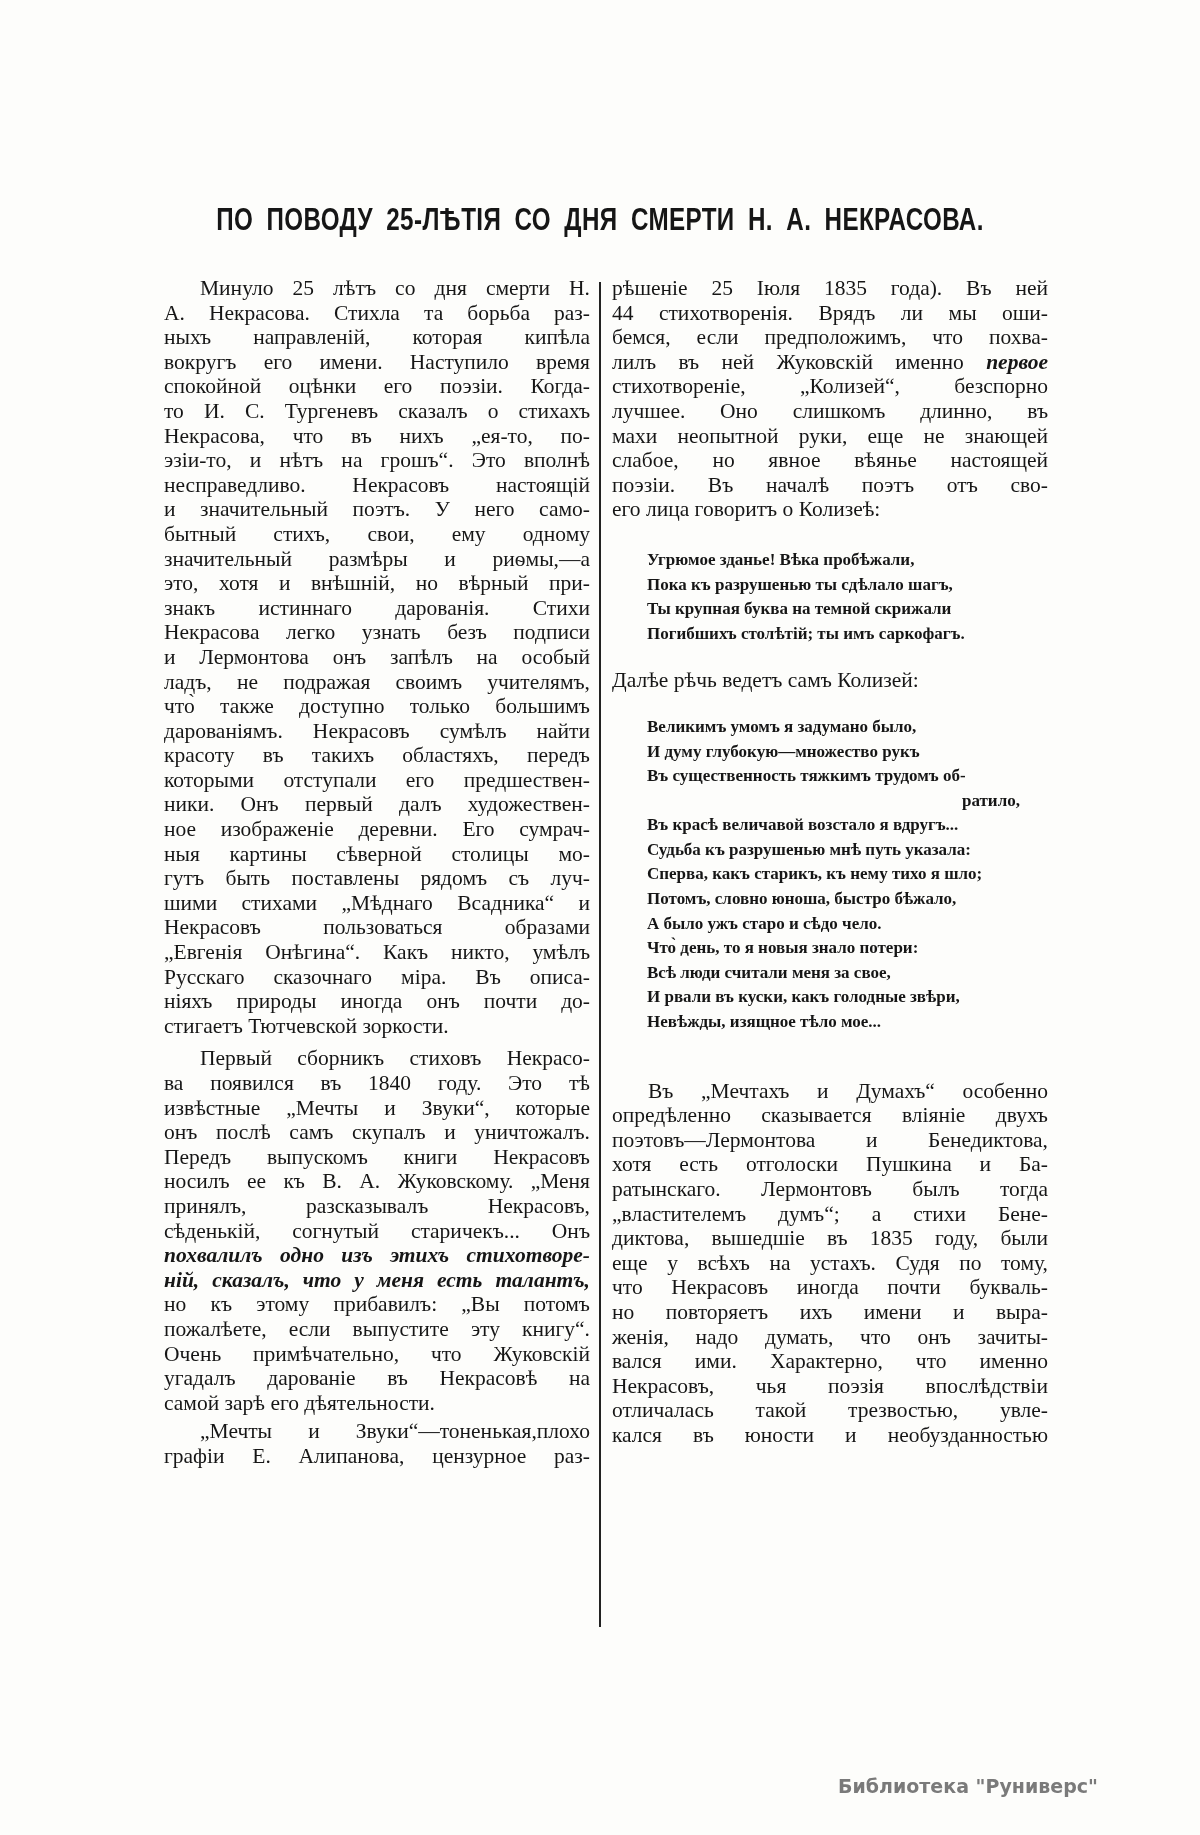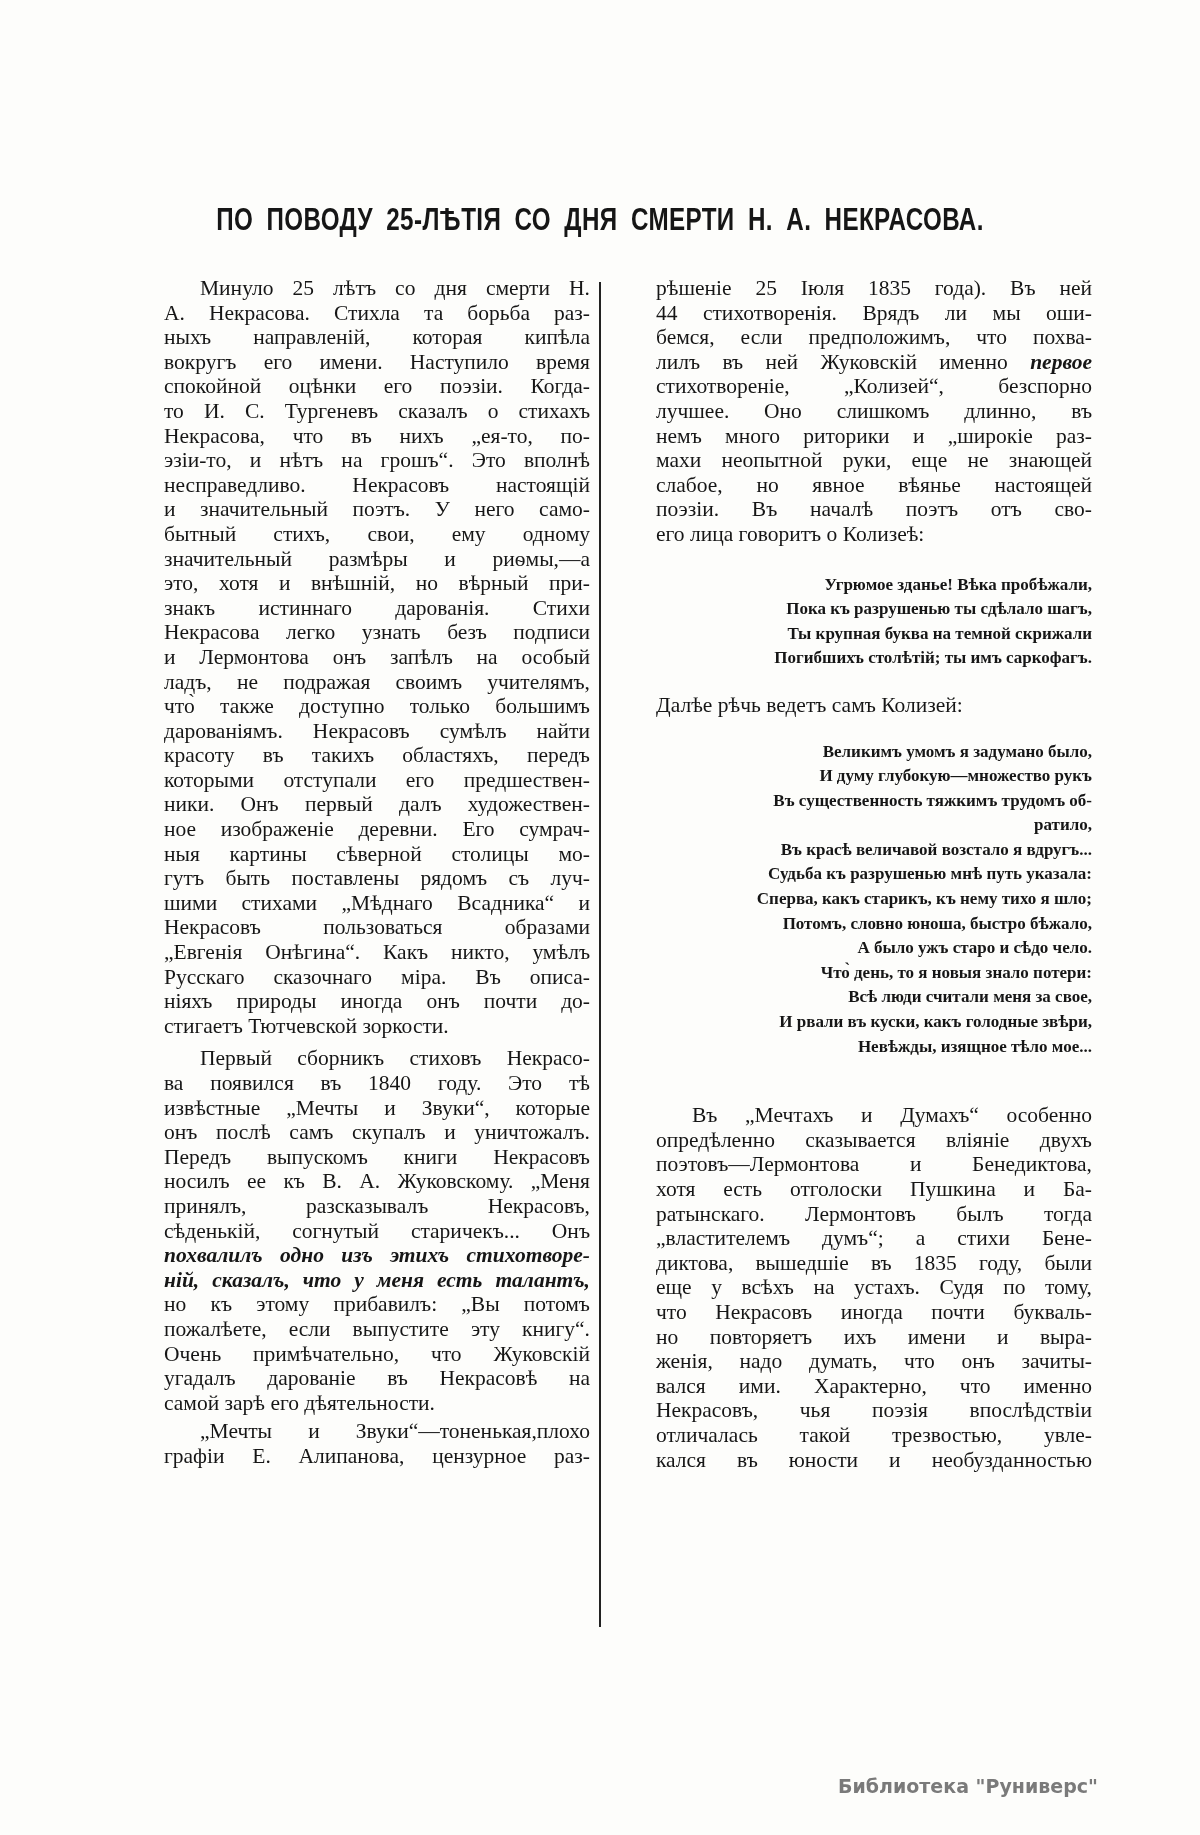--- a/index.html
+++ b/index.html
@@ -8,27 +8,27 @@
     font-family: "Liberation Serif", "DejaVu Serif", serif; color: #161616;
   }
   .title {
     position: absolute; left: 0; width: 1200px; top: 202px; text-align: center;
     font-family: "Liberation Sans", "DejaVu Sans", sans-serif; font-weight: bold;
     font-size: 31px; letter-spacing: 0.5px; transform: scaleX(0.78); transform-origin: 50% 50%;
     word-spacing: 8px;
   }
   .col { position: absolute; top: 276px; font-size: 21.5px; line-height: 24.6px; }
   .col-left { left: 164px; width: 426px; }
-  .col-right { left: 612px; width: 436px; margin-left: 44px; }
+  .col-right { left: 612px; width: 436px; }
   .line { display: block; white-space: nowrap; text-align: justify; text-align-last: justify; height: 24.6px; overflow: visible; }
   .line.last { text-align-last: left; }
   .line.indent { padding-left: 36px; }
   .para-gap { height: 8px; }
   .divider { position: absolute; left: 599px; top: 282px; width: 1.5px; height: 1345px; background: #222; }
-  .verse { font-family: "Liberation Serif", "DejaVu Serif", serif; font-weight: bold; font-size: 17px; line-height: 24.6px; text-align: right; }
+  .verse { font-family: "Liberation Serif", "DejaVu Serif", serif; font-weight: bold; font-size: 17px; line-height: 24.6px; }
   .verse .vline { display: block; white-space: nowrap; padding-left: 35px; height: 24.6px; }
   .verse .vline.cont { padding-left: 350px; }
   .lead { display: block; white-space: nowrap; font-size: 21.5px; height: 24.6px; }
   .gap-s { height: 22px; }
   .gap-m { height: 26px; }
   .gap-l { height: 44px; }
   .it { font-style: italic; font-weight: bold; }
   .watermark {
     position: absolute; left: 838px; top: 1775px; font-family: "DejaVu Sans", sans-serif;
     font-weight: bold; font-size: 19px; color: #7a7a7a;
@@ -101,21 +101,20 @@
 <div class="divider"></div>
 
 <div class="col col-right">
   <div id="rp1">
       <span class="line">рѣшеніе 25 Іюля 1835 года). Въ ней</span>
       <span class="line">44 стихотворенія. Врядъ ли мы оши-</span>
       <span class="line">бемся, если предположимъ, что похва-</span>
       <span class="line"><span>лилъ въ ней Жуковскій именно </span><span class="it">первое</span></span>
       <span class="line">стихотвореніе, „Колизей“, безспорно</span>
       <span class="line">лучшее. Оно слишкомъ длинно, въ</span>
-      <span class="line">немъ много риторики и „широкіе раз-</span>
       <span class="line">махи неопытной руки, еще не знающей</span>
       <span class="line">слабое, но явное вѣянье настоящей</span>
       <span class="line">поэзіи. Въ началѣ поэтъ отъ сво-</span>
       <span class="line last">его лица говоритъ о Колизеѣ:</span>
     </div>
   <div class="gap-m"></div>
   <div id="rv1" class="verse">
       <span class="vline">Угрюмое зданье! Вѣка пробѣжали,</span>
       <span class="vline">Пока къ разрушенью ты сдѣлало шагъ,</span>
       <span class="vline">Ты крупная буква на темной скрижали</span>

